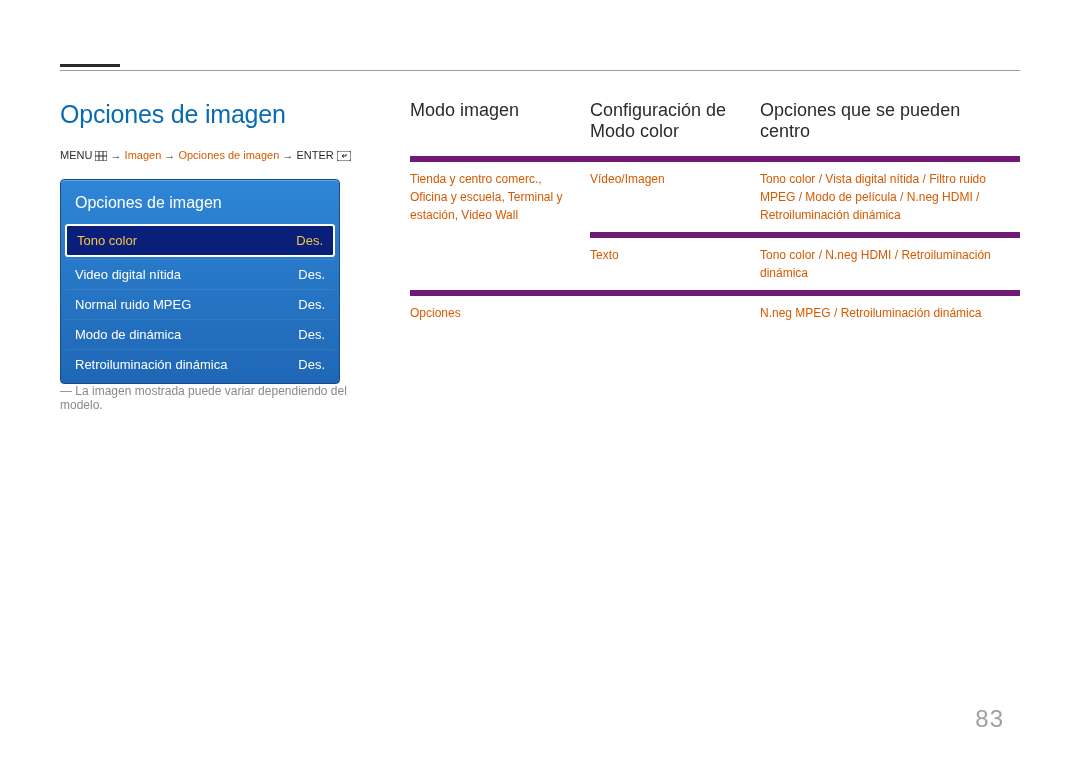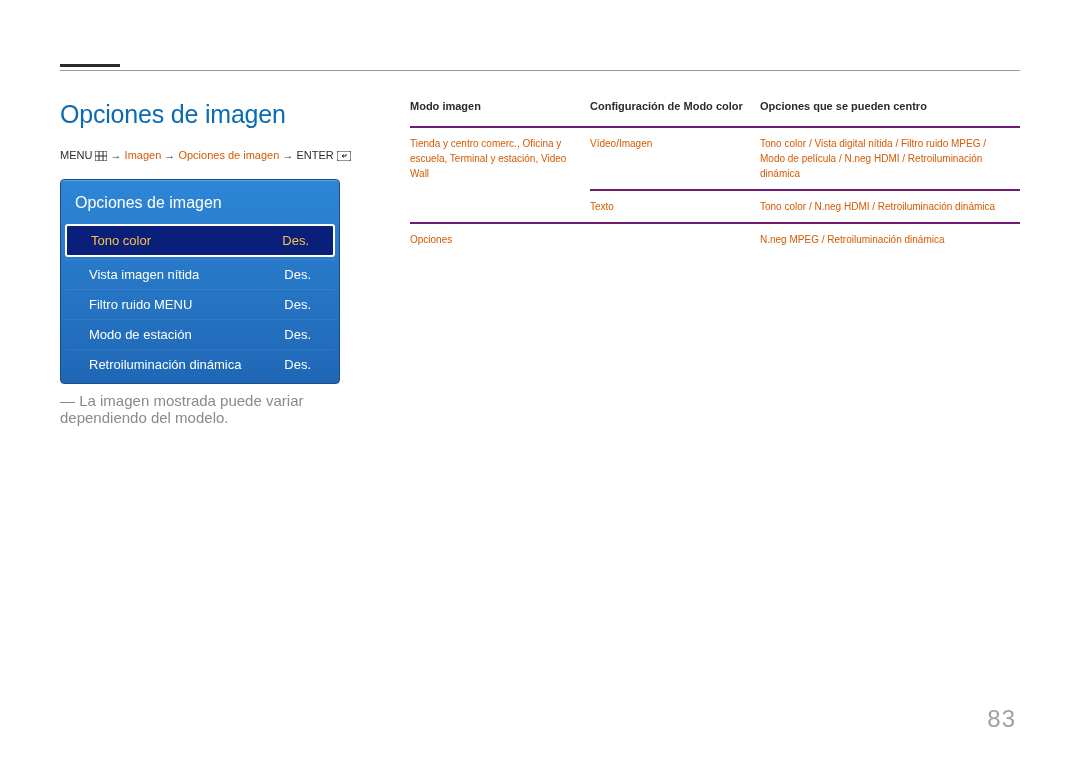--- a/index.html
+++ b/index.html
@@ -63,70 +63,70 @@
   }
   .osd-body {
     display: flex;
     flex-direction: column;
     gap: 0;
   }
   .osd-row {
     display: flex;
     justify-content: space-between;
     align-items: center;
-    padding: 7px 24px;
+    padding: 7px 10px;
     font-size: 13px;
     color: #ffffff;
     border-top: 1px solid rgba(255,255,255,0.07);
     gap: 8px;
   }
   .osd-row.selected {
     background: #0a1f7a;
     border: 2px solid #ffffff;
     border-radius: 3px;
     margin: 2px 0;
   }
   .osd-row.selected .label { color: #f6c34a; }
   .osd-row.selected .value { color: #f6c34a; }
   .osd-row .label { }
   .osd-row .value { }
   .footnote {
-    font-size: 15px;
+    font-size: 12px;
     color: #8a8a8a;
-    margin-top: 8px;
+    margin-top: 0;
   }
   .footnote::before { content: "― "; color: #8a8a8a; }
   
   .tbl {
     width: 100%;
     border-collapse: collapse;
     font-size: 12px;
   }
   .tbl th {
     text-align: left;
-    font-size: 11px;
-    font-weight: 700;
+    font-size: 18px;
+    font-weight: 400;
     padding: 0 8px 14px 0;
     vertical-align: top;
     color: #2b2b2b;
   }
   .tbl td {
     vertical-align: top;
     padding: 8px 12px 8px 0;
-    border-top: 2px solid #701a75;
+    border-top: 6px solid #701a75;
     color: #d65a00;
     line-height: 1.5;
-    font-size: 10px;
+    font-size: 12px;
     font-weight: 500;
   }
   .col-mode { width: 180px; }
   .col-cfg  { width: 170px; }
   .page-num {
     position: absolute;
-    right: 64px;
+    right: 76px;
     bottom: 30px;
     font-size: 24px;
     color: #a0a0a0;
     font-weight: 300;
     letter-spacing: 1px;
   }
 </style>
 </head>
 <body>
 
@@ -164,29 +164,29 @@
       </div>
 
       <div class="osd-panel">
         <div class="osd-header">Opciones de imagen</div>
         <div class="osd-body" id="osd-body">
             <div class="osd-row selected">
               <span class="label">Tono color</span>
               <span class="value">Des.</span>
             </div>
             <div class="osd-row">
-              <span class="label">Vista imagen nítida</span>
-              <span class="value">Des.</span>
-            </div>
-            <div class="osd-row">
-              <span class="label">Filtro ruido MENU</span>
-              <span class="value">Des.</span>
-            </div>
-            <div class="osd-row">
-              <span class="label">Modo de estación</span>
+              <span class="label">Video digital nítida</span>
+              <span class="value">Des.</span>
+            </div>
+            <div class="osd-row">
+              <span class="label">Normal ruido MPEG</span>
+              <span class="value">Des.</span>
+            </div>
+            <div class="osd-row">
+              <span class="label">Modo de dinámica</span>
               <span class="value">Des.</span>
             </div>
             <div class="osd-row">
               <span class="label">Retroiluminación dinámica</span>
               <span class="value">Des.</span>
             </div>
           </div>
       </div>
 
       <div class="footnote">La imagen mostrada puede variar dependiendo del modelo.</div>

